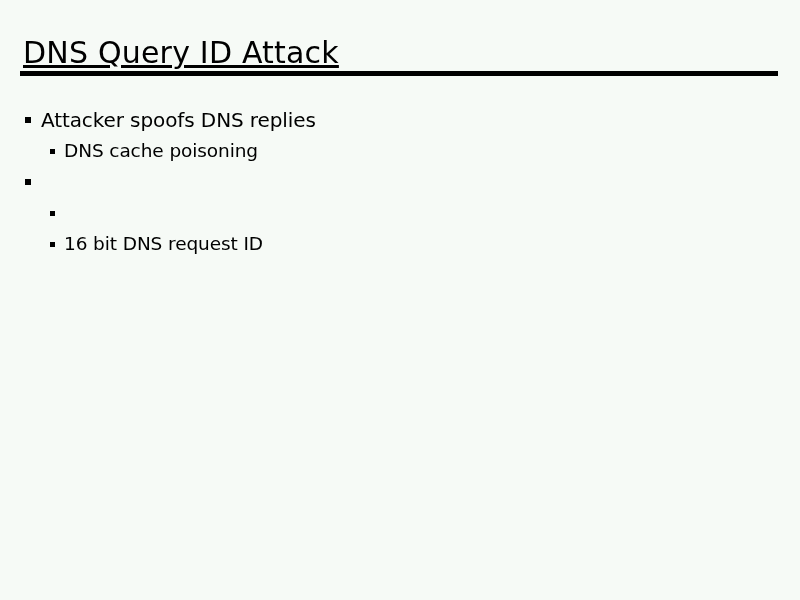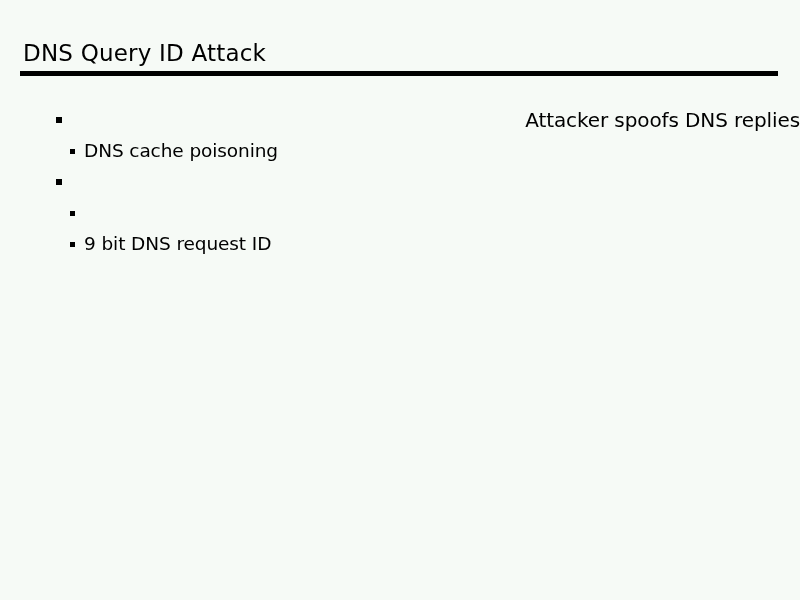--- a/index.html
+++ b/index.html
@@ -26,26 +26,27 @@
     position: absolute;
     left: 0;
     top: 0;
     width: 800px;
   }
   .slide-title {
     position: absolute;
     left: 23px;
     top: 36px;
     font-family: "DejaVu Sans", sans-serif;
-    font-size: 23px;
+    font-size: 30px;
     font-weight: 400;
     letter-spacing: 0.2px;
     color: #000000;
     white-space: nowrap;
     line-height: 34px;
+    text-decoration: underline;
   }
   .title-rule {
     position: absolute;
     left: 20px;
     top: 71px;
     width: 758px;
     height: 5px;
     background: #000000;
   }
 
@@ -56,26 +57,25 @@
     top: 108px;
     width: 800px;
   }
   .bullet-row {
     position: relative;
     display: flex;
     align-items: flex-start;
     white-space: nowrap;
   }
   .bullet-row.level-1 {
-    padding-left: 56px;
+    padding-left: 25px;
     height: 31px;
-    justify-content: space-between;
   }
   .bullet-row.level-2 {
-    padding-left: 70px;
+    padding-left: 50px;
     height: 31px;
   }
   .marker {
     flex: 0 0 auto;
     background: #000000;
   }
   .level-1 .marker {
     width: 6px;
     height: 6px;
     margin-top: 9px;
@@ -127,17 +127,17 @@
     <div class="bullet-row level-1">
       <span class="marker"></span>
     </div>
 
     <div class="bullet-row level-2">
       <span class="marker"></span>
     </div>
 
     <div class="bullet-row level-2">
       <span class="marker"></span>
-      <span class="bullet-text">9 bit DNS request ID</span>
+      <span class="bullet-text">16 bit DNS request ID</span>
     </div>
 
   </div>
 </div>
 
 </body></html>

